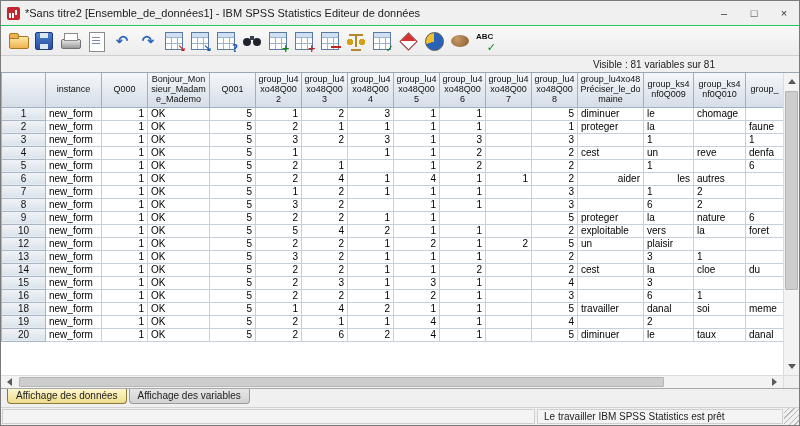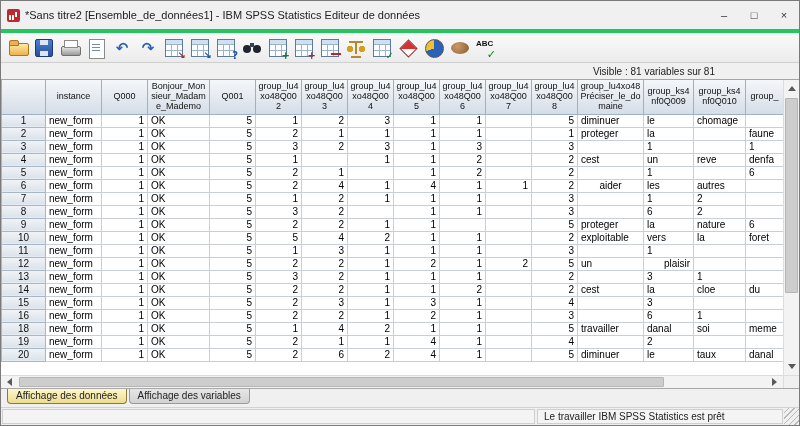--- a/index.html
+++ b/index.html
@@ -2,22 +2,22 @@
 <html><head>
 <meta charset="utf-8">
 <style>
   *{box-sizing:border-box;}
   html,body{margin:0;padding:0;background:#555;}
   .window{width:800px;height:426px;display:flex;flex-direction:column;
     font-family:"Liberation Sans",sans-serif;background:#f0f0f0;
     border:1px solid #7a7a7a;overflow:hidden;}
 
   
-  .titlebar{height:32px;display:flex;align-items:center;background:#f0f0f0;
-    border-bottom:4px solid #22c55e;flex:0 0 auto;}
+  .titlebar{height:25px;display:flex;align-items:center;background:#f0f0f0;
+    border-bottom:1px solid #22c55e;flex:0 0 auto;}
   .appicon{width:13px;height:13px;margin:0 5px 0 6px;background:#c4262e;border-radius:2px;position:relative;}
   .appicon::before{content:"";position:absolute;left:2px;bottom:2px;width:2px;height:5px;background:#fff;
     box-shadow:3px 0 0 #fff,6px -3px 0 #fff;}
   .title-text{flex:1;font-size:11px;color:#222;white-space:nowrap;overflow:hidden;}
   .winbtns{display:flex;height:100%;}
   .winbtn{width:30px;height:100%;display:flex;align-items:center;justify-content:center;
     font-size:11px;color:#333;cursor:default;}
 
   
   .menubar{height:20px;display:flex;align-items:center;background:#f0f0f0;
@@ -296,22 +296,22 @@
               <td style="text-align: right;">1</td>
               <td style="text-align: left;">OK</td>
               <td style="text-align: right;">5</td>
               <td style="text-align: right;">2</td>
               <td style="text-align: right;">4</td>
               <td style="text-align: right;">1</td>
               <td style="text-align: right;">4</td>
               <td style="text-align: right;">1</td>
               <td style="text-align: right;">1</td>
               <td style="text-align: right;">2</td>
-              <td style="text-align: center; margin-left: 16px;">aider</td>
-              <td style="text-align: left;">les</td>
+              <td style="text-align: right; margin-left: 16px;">aider</td>
+              <td style="text-align: right;">les</td>
               <td style="text-align: left;">autres</td>
               <td style="text-align: left;"></td>
             </tr>
             <tr>
               <th class="rownum">7</th>
               <td style="text-align: left;">new_form</td>
               <td style="text-align: right;">1</td>
               <td style="text-align: left;">OK</td>
               <td style="text-align: right;">5</td>
               <td style="text-align: right;">1</td>
@@ -374,52 +374,34 @@
               <td style="text-align: right;">1</td>
               <td style="text-align: right;">1</td>
               <td style="text-align: right;"></td>
               <td style="text-align: right;">2</td>
               <td style="text-align: left;">exploitable</td>
               <td style="text-align: left;">vers</td>
               <td style="text-align: left;">la</td>
               <td style="text-align: left;">foret</td>
             </tr>
             <tr>
-              <th class="rownum">11</th>
-              <td style="text-align: left;">new_form</td>
-              <td style="text-align: right;">1</td>
-              <td style="text-align: left;">OK</td>
-              <td style="text-align: right;">5</td>
-              <td style="text-align: right;">1</td>
-              <td style="text-align: right;">3</td>
-              <td style="text-align: right;">1</td>
-              <td style="text-align: right;">1</td>
-              <td style="text-align: right;">1</td>
-              <td style="text-align: right;"></td>
-              <td style="text-align: right;">3</td>
-              <td style="text-align: left;"></td>
-              <td style="text-align: left;">1</td>
-              <td style="text-align: left;"></td>
-              <td style="text-align: left;"></td>
-            </tr>
-            <tr>
               <th class="rownum">12</th>
               <td style="text-align: left;">new_form</td>
               <td style="text-align: right;">1</td>
               <td style="text-align: left;">OK</td>
               <td style="text-align: right;">5</td>
               <td style="text-align: right;">2</td>
               <td style="text-align: right;">2</td>
               <td style="text-align: right;">1</td>
               <td style="text-align: right;">2</td>
               <td style="text-align: right;">1</td>
               <td style="text-align: right;">2</td>
               <td style="text-align: right;">5</td>
               <td style="text-align: left;">un</td>
-              <td style="text-align: right; margin-left: 8px;">plaisir</td>
+              <td style="text-align: left; margin-left: 8px;">plaisir</td>
               <td style="text-align: left;"></td>
               <td style="text-align: left;"></td>
             </tr>
             <tr>
               <th class="rownum">13</th>
               <td style="text-align: left;">new_form</td>
               <td style="text-align: right;">1</td>
               <td style="text-align: left;">OK</td>
               <td style="text-align: right;">5</td>
               <td style="text-align: right;">3</td>

